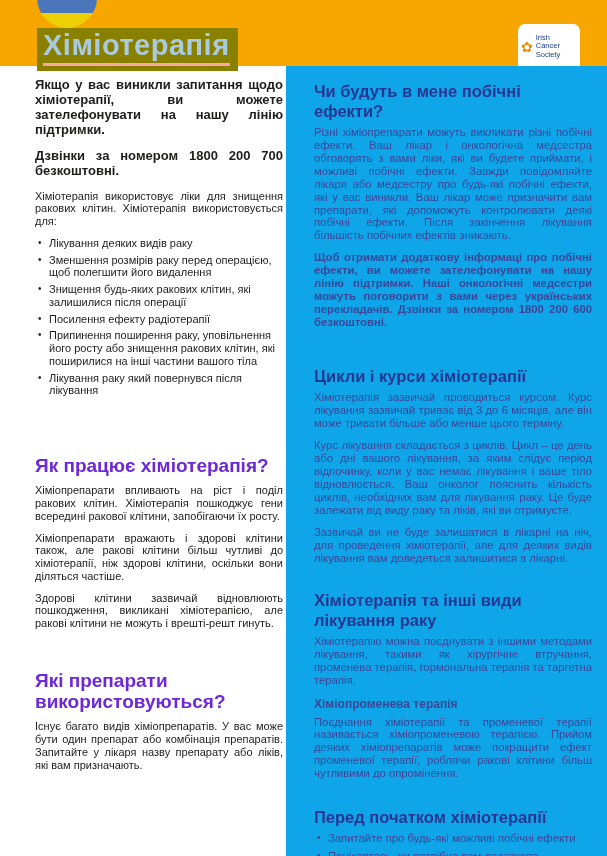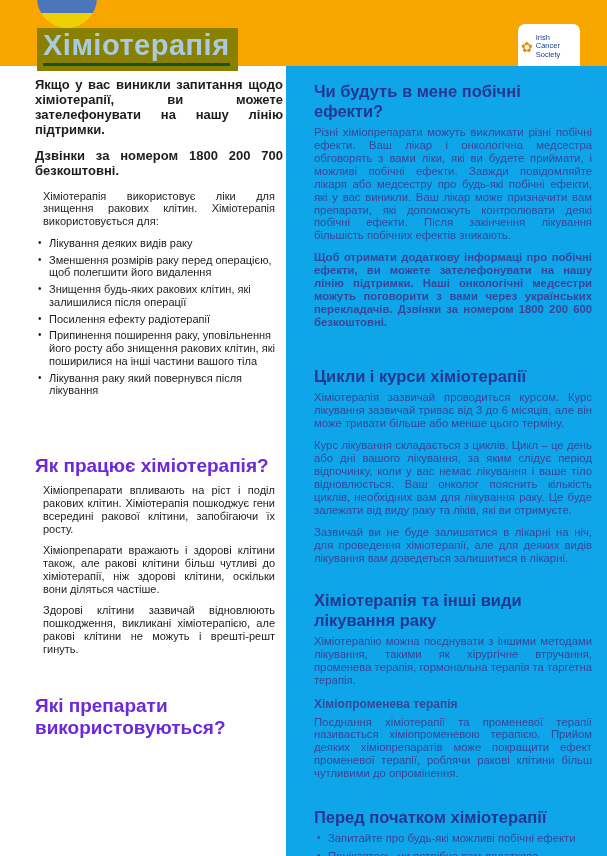--- a/index.html
+++ b/index.html
@@ -11,39 +11,39 @@
   .header{position:absolute;left:0;top:0;width:607px;height:66px;background:#F7A600;}
   .flag{
     position:absolute;left:37px;top:-33px;width:60px;height:61px;border-radius:50%;
     background:linear-gradient(180deg,#4C76BC 0 75%,#EED006 75% 100%);
   }
   .title-box{
     position:absolute;left:37px;top:28px;background:#8A8000;padding:2px 8px 5px 6px;
   }
   .title-box h1{
     margin:0;font-size:29px;line-height:1.05;font-weight:bold;color:#A9CBE2;
-    letter-spacing:.5px;border-bottom:3px solid #14532d;padding-bottom:3px;white-space:nowrap;
+    letter-spacing:.5px;border-bottom:3px solid #fca5a5;padding-bottom:3px;white-space:nowrap;
   }
   .logo{
     position:absolute;right:27px;top:24px;width:62px;height:45px;background:#ffffff;
     border-radius:7px 7px 3px 3px;display:flex;align-items:center;gap:3px;
     padding:2px 3px;box-sizing:border-box;
   }
   .daffodil{font-size:14px;color:#F08A00;line-height:1;}
   .logo-text{display:flex;flex-direction:column;font-size:7.5px;font-weight:normal;
     color:#1B3F94;line-height:1.15;}
   
   .col-left{position:absolute;left:35px;top:78px;width:248px;color:#1d1d1b;}
   .panel{
     position:absolute;left:286px;top:66px;width:321px;height:790px;background:#0ea5e9;
     box-sizing:border-box;padding:16px 15px 0 28px;color:#3A4698;
   }
   
   .p-intro{font-weight:bold;font-size:13px;line-height:1.15;text-align:justify;margin:0 0 11px;}
-  .p-body{font-size:11px;line-height:1.16;text-align:justify;margin:0 8px 9px;}
+  .p-body{font-size:11px;line-height:1.16;text-align:justify;margin:0 0 9px;}
   .bullets{list-style:none;margin:0;padding:0;font-size:11px;line-height:1.16;}
   .bullets li{position:relative;padding-left:14px;margin:0 0 4px;}
   .bullets li::before{content:"\2022";position:absolute;left:3px;top:0;font-size:10px;}
   .h-left{font-size:19px;line-height:1.12;font-weight:bold;margin:0 0 8px;color:#6d28d9;}
   .gap-how{margin-top:58px;}
   .gap-drugs{margin-top:40px;}
   
   .h-right{font-size:16.5px;line-height:1.2;font-weight:bold;color:#263692;margin:0 0 4px;}
   .rp{font-size:11.3px;line-height:1.15;text-align:justify;margin:0 0 9px;}
   .rp-bold{font-weight:bold;}
@@ -89,20 +89,21 @@
       <li>Припинення поширення раку, уповільнення його росту або знищення ракових клітин, які поширилися на інші частини вашого тіла</li>
       <li>Лікування раку який повернувся після лікування</li>
     </ul>
 
     <h2 class="h-left gap-how">Як працює хіміотерапія?</h2>
     <p class="p-body">Хіміопрепарати впливають на ріст і поділ ракових клітин. Хіміотерапія пошкоджує гени всередині ракової клітини, запобігаючи їх росту.</p>
     <p class="p-body">Хіміопрепарати вражають і здорові клітини також, але ракові клітини більш чутливі до хіміотерапії, ніж здорові клітини, оскільки вони діляться частіше.</p>
     <p class="p-body">Здорові клітини зазвичай відновлюють пошкодження, викликані хіміотерапією, але ракові клітини не можуть і врешті-решт гинуть.</p>
 
     <h2 class="h-left gap-drugs">Які препарати використовуються?</h2>
+    <p class="p-body">Існує багато видів хіміопрепаратів. У вас може бути один препарат або комбінація препаратів. Запитайте у лікаря назву препарату або ліків, які вам призначають.</p>
   </section>
 
   <section class="panel">
     <h2 class="h-right">Чи будуть в мене побічні ефекти?</h2>
     <p class="rp">Різні хіміопрепарати можуть викликати різні побічні ефекти. Ваш лікар і онкологічна медсестра обговорять з вами ліки, які ви будете приймати, і можливі побічні ефекти. Завжди повідомляйте лікаря або медсестру про будь-які побічні ефекти, які у вас виникли. Ваш лікар може призначити вам препарати, які допоможуть контролювати деякі побічні ефекти. Після закінчення лікування більшість побічних ефектів зникають.</p>
     <p class="rp rp-bold">Щоб отримати додаткову інформаці про побічні ефекти, ви можете зателефонувати на нашу лінію підтримки. Наші онкологічні медсестри можуть поговорити з вами через українських перекладачів. Дзвінки за номером 1800 200 600 безкоштовні.</p>
 
     <h2 class="h-right gap-cycles">Цикли і курси хіміотерапії</h2>
     <p class="rp">Хіміотерапія зазвичай проводиться курсом. Курс лікування зазвичай триває від 3 до 6 місяців, але він може тривати більше або менше цього терміну.</p>
     <p class="rp">Курс лікування складається з циклів. Цикл – це день або дні вашого лікування, за яким слідує період відпочинку, коли у вас немає лікування і ваше тіло відновлюється. Ваш онколог пояснить кількість циклів, необхідних вам для лікування раку. Це буде залежати від виду раку та ліків, які ви отримуєте.</p>

